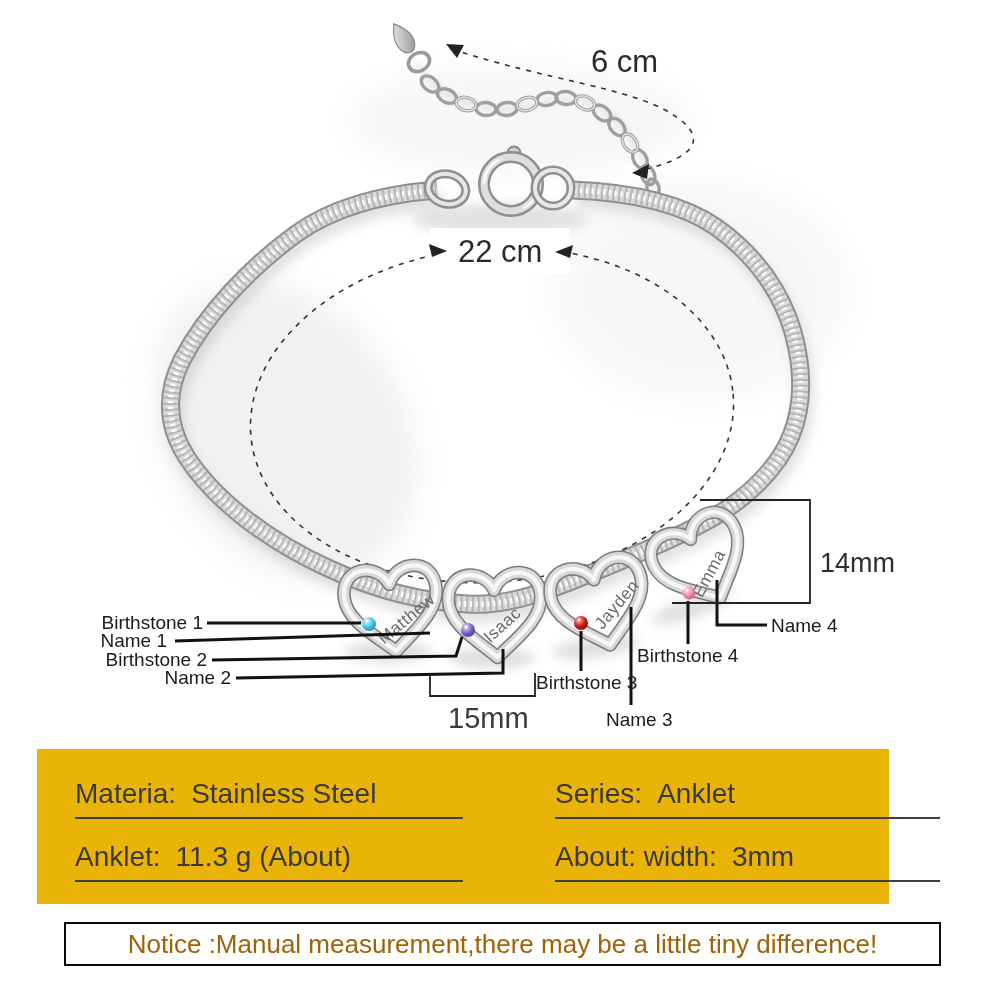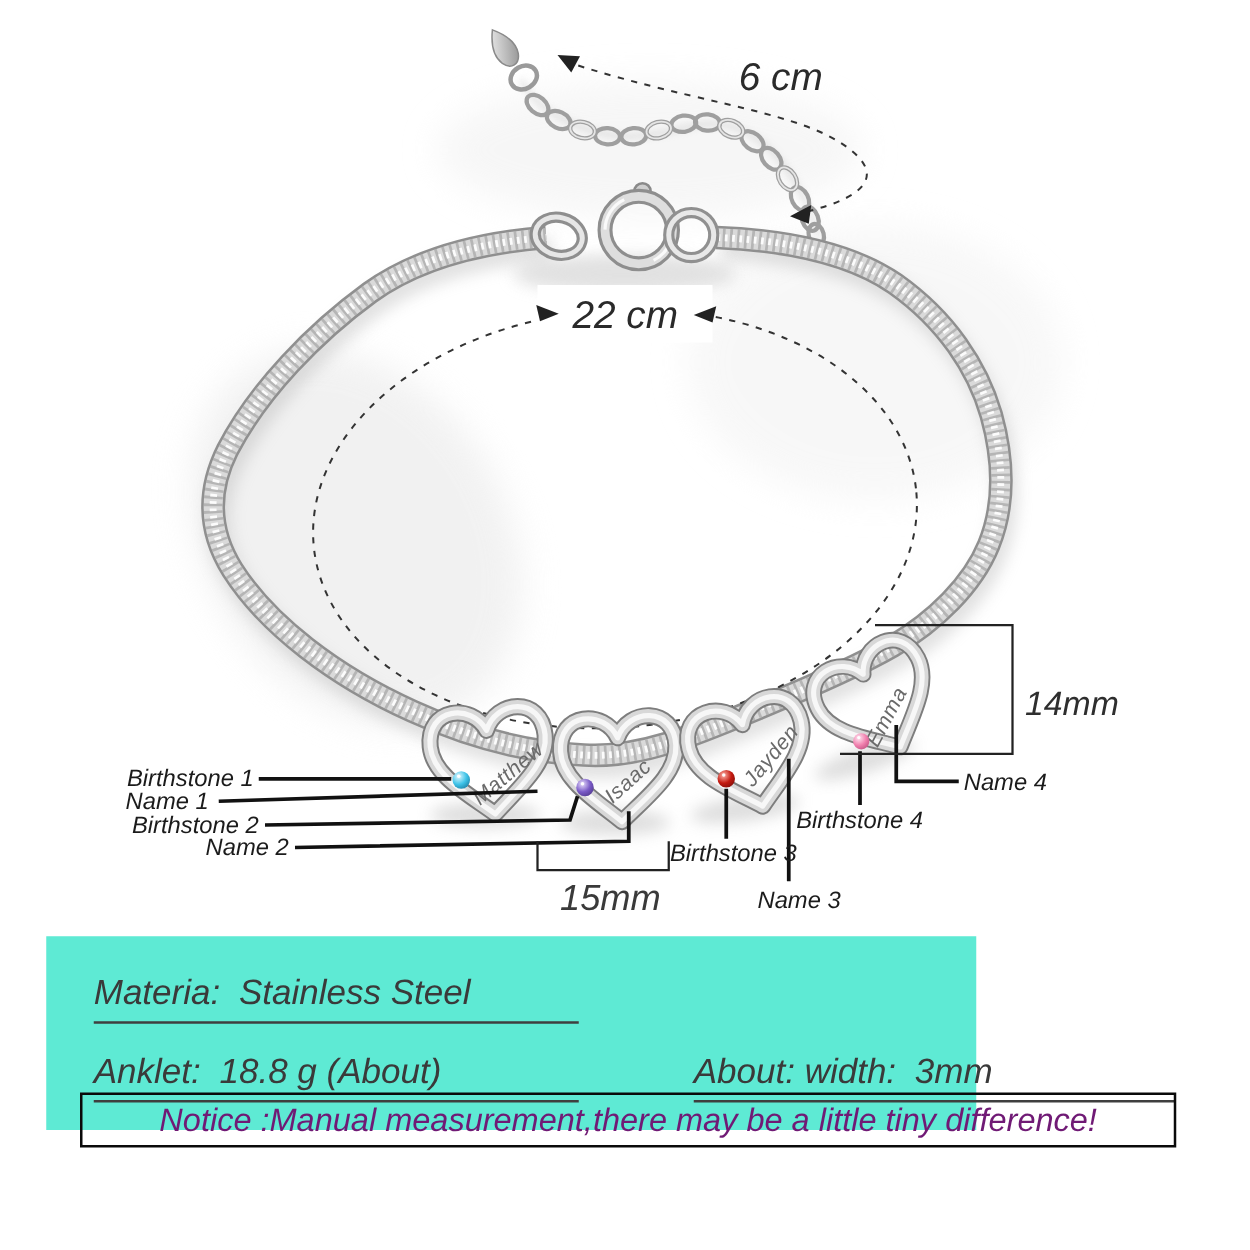--- a/index.html
+++ b/index.html
@@ -1,34 +1,34 @@
 <!DOCTYPE html>
 <html><head>
 <meta charset="utf-8">
 <style>
   html,body{margin:0;padding:0;background:#fff;}
   #stage{position:relative;width:1000px;height:1000px;background:#fff;overflow:hidden;
-         font-family:"Liberation Sans", sans-serif;font-style:italic;}
+         font-family:"Liberation Sans", sans-serif;}
   #photo{position:absolute;left:0;top:0;}
   .callout{fill:#1b1b1b;font-size:19px;font-family:"Liberation Sans",sans-serif;}
   .measure-big{fill:#2a2a2a;font-size:31px;font-family:"Liberation Sans",sans-serif;}
   .measure-mid{fill:#2e2e2e;font-size:27px;font-family:"Liberation Sans",sans-serif;}
   .engrave{fill:#6a6a6a;font-size:17px;letter-spacing:.5px;font-family:"Liberation Sans",sans-serif;}
   .leader{stroke:#111;stroke-width:3;fill:none;}
   .bracket{stroke:#222;stroke-width:1.8;fill:none;}
   .dash{stroke:#333;stroke-width:1.6;fill:none;stroke-dasharray:5 6;}
   .arrowhead{fill:#222;}
   
-  #spec-panel{position:absolute;left:37px;top:749px;width:744px;height:155px;background:#5eead4;}
+  #spec-panel{position:absolute;left:37px;top:749px;width:852px;height:155px;background:#eab308;}
   .spec-cell{position:absolute;border-bottom:2px solid #3f3f3f;font-size:28px;color:#3a3a3a;
              white-space:nowrap;padding-bottom:7px;}
   .spec-cell .v{margin-left:15px;}
   
-  #notice-box{position:absolute;left:64px;top:874px;width:873px;height:40px;border:2px solid #0a0a0a;
-              display:flex;align-items:center;justify-content:center;font-size:26px;color:#701a75;
+  #notice-box{position:absolute;left:64px;top:922px;width:873px;height:40px;border:2px solid #0a0a0a;
+              display:flex;align-items:center;justify-content:center;font-size:26px;color:#a16207;
               white-space:nowrap;}
 </style>
 </head>
 <body>
 
 <div id="stage">
 
   <svg id="photo" width="1000" height="750" viewBox="0 0 1000 750">
     <defs>
       <filter id="b3" x="-50%" y="-50%" width="200%" height="200%">
@@ -222,22 +222,25 @@
     <g>
       <polyline class="bracket" points="430,673 430,696 535,696 535,673"></polyline>
     </g>
     <text class="measure-mid" x="448" y="728" style="font-size:29px;fill:#3a3a3a;">15mm</text>
   </svg>
 
   <div id="spec-panel">
     <div class="spec-cell" style="left:38px;top:29px;width:388px;">
       <span>Materia:</span><span class="v">Stainless Steel</span>
     </div>
+    <div class="spec-cell" style="left:518px;top:29px;width:385px;">
+      <span>Series:</span><span class="v">Anklet</span>
+    </div>
     <div class="spec-cell" style="left:38px;top:92px;width:388px;">
-      <span>Anklet:</span><span class="v">18.8 g (About)</span>
+      <span>Anklet:</span><span class="v">11.3 g (About)</span>
     </div>
     <div class="spec-cell" style="left:518px;top:92px;width:385px;">
       <span>About: width:</span><span class="v">3mm</span>
     </div>
   </div>
 
   <div id="notice-box">
     <span>Notice :Manual measurement,there may be a little tiny difference!</span>
   </div>
 

